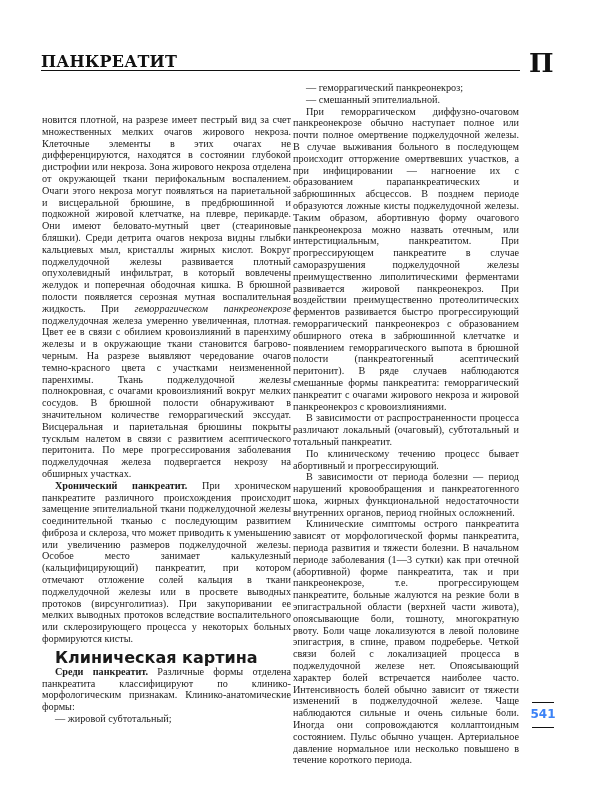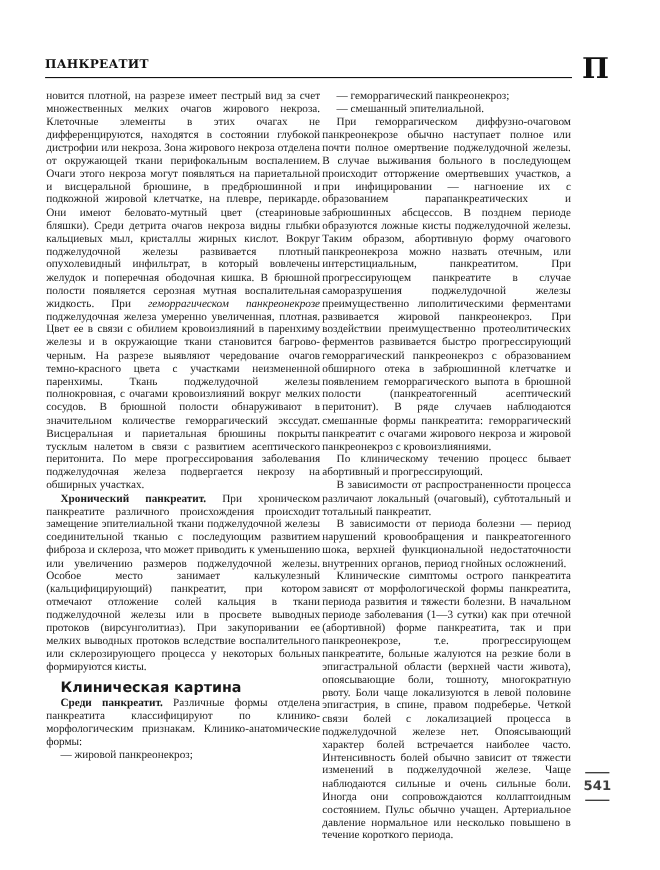--- a/index.html
+++ b/index.html
@@ -1,73 +1,73 @@
 <!DOCTYPE html>
 <html><head>
 <meta charset="utf-8">
 <style>
   html, body { margin: 0; padding: 0; background: #ffffff; }
   body { width: 600px; height: 791px; position: relative; overflow: hidden; color: #1a1a1a; }
   .header-title {
     position: absolute; left: 41px; top: 52px;
-    font-family: "DejaVu Serif", serif; font-weight: bold; font-size: 11px; letter-spacing: 0.2px;
+    font-family: "DejaVu Serif", serif; font-weight: bold; font-size: 16px; letter-spacing: 0.2px;
     color: #111;
   }
   .header-rule {
     position: absolute; left: 41px; top: 70px; width: 479px; height: 1px; background: #111;
   }
   .section-letter {
     position: absolute; left: 529px; top: 50px;
     font-family: "DejaVu Serif", serif; font-weight: bold; font-size: 26px; line-height: 1; color: #111;
   }
   .col {
     position: absolute; top: 82px; width: 249px;
     font-family: "Liberation Serif", serif; font-size: 10.2px; line-height: 11.8px;
     text-align: justify; hyphens: manual;
   }
-  .col-left { left: 42px; }
+  .col-left { left: 42px; margin-top: 32px; }
   .col-right { left: 293px; width: 226px; }
   .col p { margin: 0; }
   .col p.indent { text-indent: 13px; }
   .col p.li { padding-left: 13px; text-align: left; }
   .term { font-weight: bold; }
   .ital { font-style: italic; }
   .subhead {
-    font-family: "DejaVu Sans", sans-serif; font-weight: bold; font-size: 13px;
+    font-family: "DejaVu Sans", sans-serif; font-weight: bold; font-size: 16px;
     margin: 6px 0 1px 13px; line-height: 14px; text-align: left;
   }
   .page-number-box { position: absolute; left: 529px; top: 702px; width: 28px; }
   .pn-rule { height: 1px; background: #111; width: 22px; margin-left: 3px; }
   .pn-num {
     font-family: "DejaVu Sans", sans-serif; font-weight: bold; font-size: 12px;
-    text-align: center; margin: 4px 0 6px 0; color: #404040;
+    text-align: center; margin: 4px 0 6px 0; color: #3b82f6;
   }
 </style>
 </head>
 <body>
 
 <div class="header-title">ПАНКРЕАТИТ</div>
 <div class="header-rule"></div>
 <div class="section-letter">П</div>
 
 <div class="col col-left">
   <p><span>новится плотной, на разрезе имеет пестрый вид за счет множественных мелких очагов жирового некроза. Клеточные элементы в этих очагах не дифференцируются, находятся в состоянии глубокой дистрофии или некроза. Зона жирового некроза отделена от окружающей ткани перифокальным воспалением. Очаги этого некроза могут появляться на париетальной и висцеральной брюшине, в предбрюшинной и подкожной жировой клетчатке, на плевре, перикарде. Они имеют беловато-мутный цвет (стеариновые бляшки). Среди детрита очагов некроза видны глыбки кальциевых мыл, кристаллы жирных кислот. Вокруг поджелудочной железы развивается плотный опухолевидный инфильтрат, в который вовлечены желудок и поперечная ободочная кишка. В брюшной полости появляется серозная мутная воспалительная жидкость. При </span><span class="ital">геморрагическом панкреонекрозе</span><span> поджелудочная железа умеренно увеличенная, плотная. Цвет ее в связи с обилием кровоизлияний в паренхиму железы и в окружающие ткани становится багрово-черным. На разрезе выявляют чередование очагов темно-красного цвета с участками неизмененной паренхимы. Ткань поджелудочной железы полнокровная, с очагами кровоизлияний вокруг мелких сосудов. В брюшной полости обнаруживают в значительном количестве геморрагический экссудат. Висцеральная и париетальная брюшины покрыты тусклым налетом в связи с развитием асептического перитонита. По мере прогрессирования заболевания поджелудочная железа подвергается некрозу на обширных участках.</span></p>
   <p class="indent"><span class="term">Хронический панкреатит.</span><span> При хроническом панкреатите различного происхождения происходит замещение эпителиальной ткани поджелудочной железы соединительной тканью с последующим развитием фиброза и склероза, что может приводить к уменьшению или увеличению размеров поджелудочной железы. Особое место занимает калькулезный (кальцифицирующий) панкреатит, при котором отмечают отложение солей кальция в ткани поджелудочной железы или в просвете выводных протоков (вирсунголитиаз). При закупоривании ее мелких выводных протоков вследствие воспалительного или склерозирующего процесса у некоторых больных формируются кисты.</span></p>
   <div class="subhead">Клиническая картина</div>
   <p class="indent"><span class="term">Среди панкреатит.</span><span> Различные формы отделена панкреатита классифицируют по клинико-морфологическим признакам. Клинико-анатомические формы:</span></p>
-  <p class="li">— жировой панкреонекроз;</p>
+  <p class="li">— жировой субтотальный;</p>
 </div>
 
 <div class="col col-right">
   <p class="li">— геморрагический панкреонекроз;</p>
   <p class="li">— смешанный эпителиальной.</p>
   <p class="indent">При геморрагическом диффузно-очаговом панкреонекрозе обычно наступает полное или почти полное омертвение поджелудочной железы. В случае выживания больного в последующем происходит отторжение омертвевших участков, а при инфицировании — нагноение их с образованием парапанкреатических и забрюшинных абсцессов. В позднем периоде образуются ложные кисты поджелудочной железы. Таким образом, абортивную форму очагового панкреонекроза можно назвать отечным, или интерстициальным, панкреатитом. При прогрессирующем панкреатите в случае саморазрушения поджелудочной железы преимущественно липолитическими ферментами развивается жировой панкреонекроз. При воздействии преимущественно протеолитических ферментов развивается быстро прогрессирующий геморрагический панкреонекроз с образованием обширного отека в забрюшинной клетчатке и появлением геморрагического выпота в брюшной полости (панкреатогенный асептический перитонит). В ряде случаев наблюдаются смешанные формы панкреатита: геморрагический панкреатит с очагами жирового некроза и жировой панкреонекроз с кровоизлияниями.</p>
+  <p class="indent">В зависимости от распространенности процесса различают локальный (очаговый), субтотальный и тотальный панкреатит.</p>
   <p class="indent">По клиническому течению процесс бывает абортивный и прогрессирующий.</p>
-  <p class="indent">В зависимости от распространенности процесса различают локальный (очаговый), субтотальный и тотальный панкреатит.</p>
-  <p class="indent">В зависимости от периода болезни — период нарушений кровообращения и панкреатогенного шока, верхней функциональной недостаточности внутренних органов, период гнойных осложнений.</p>
+  <p class="indent">В зависимости от периода болезни — период нарушений кровообращения и панкреатогенного шока, жирных функциональной недостаточности внутренних органов, период гнойных осложнений.</p>
   <p class="indent">Клинические симптомы острого панкреатита зависят от морфологической формы панкреатита, периода развития и тяжести болезни. В начальном периоде заболевания (1—3 сутки) как при отечной (абортивной) форме панкреатита, так и при панкреонекрозе, т.е. прогрессирующем панкреатите, больные жалуются на резкие боли в эпигастральной области (верхней части живота), опоясывающие боли, тошноту, многократную рвоту. Боли чаще локализуются в левой половине эпигастрия, в спине, правом подреберье. Четкой связи болей с локализацией процесса в поджелудочной железе нет. Опоясывающий характер болей встречается наиболее часто. Интенсивность болей обычно зависит от тяжести изменений в поджелудочной железе. Чаще наблюдаются сильные и очень сильные боли. Иногда они сопровождаются коллаптоидным состоянием. Пульс обычно учащен. Артериальное давление нормальное или несколько повышено в течение короткого периода.</p>
 </div>
 
 <div class="page-number-box">
   <div class="pn-rule"></div>
   <div class="pn-num">541</div>
   <div class="pn-rule"></div>
 </div>
 
 </body></html>

